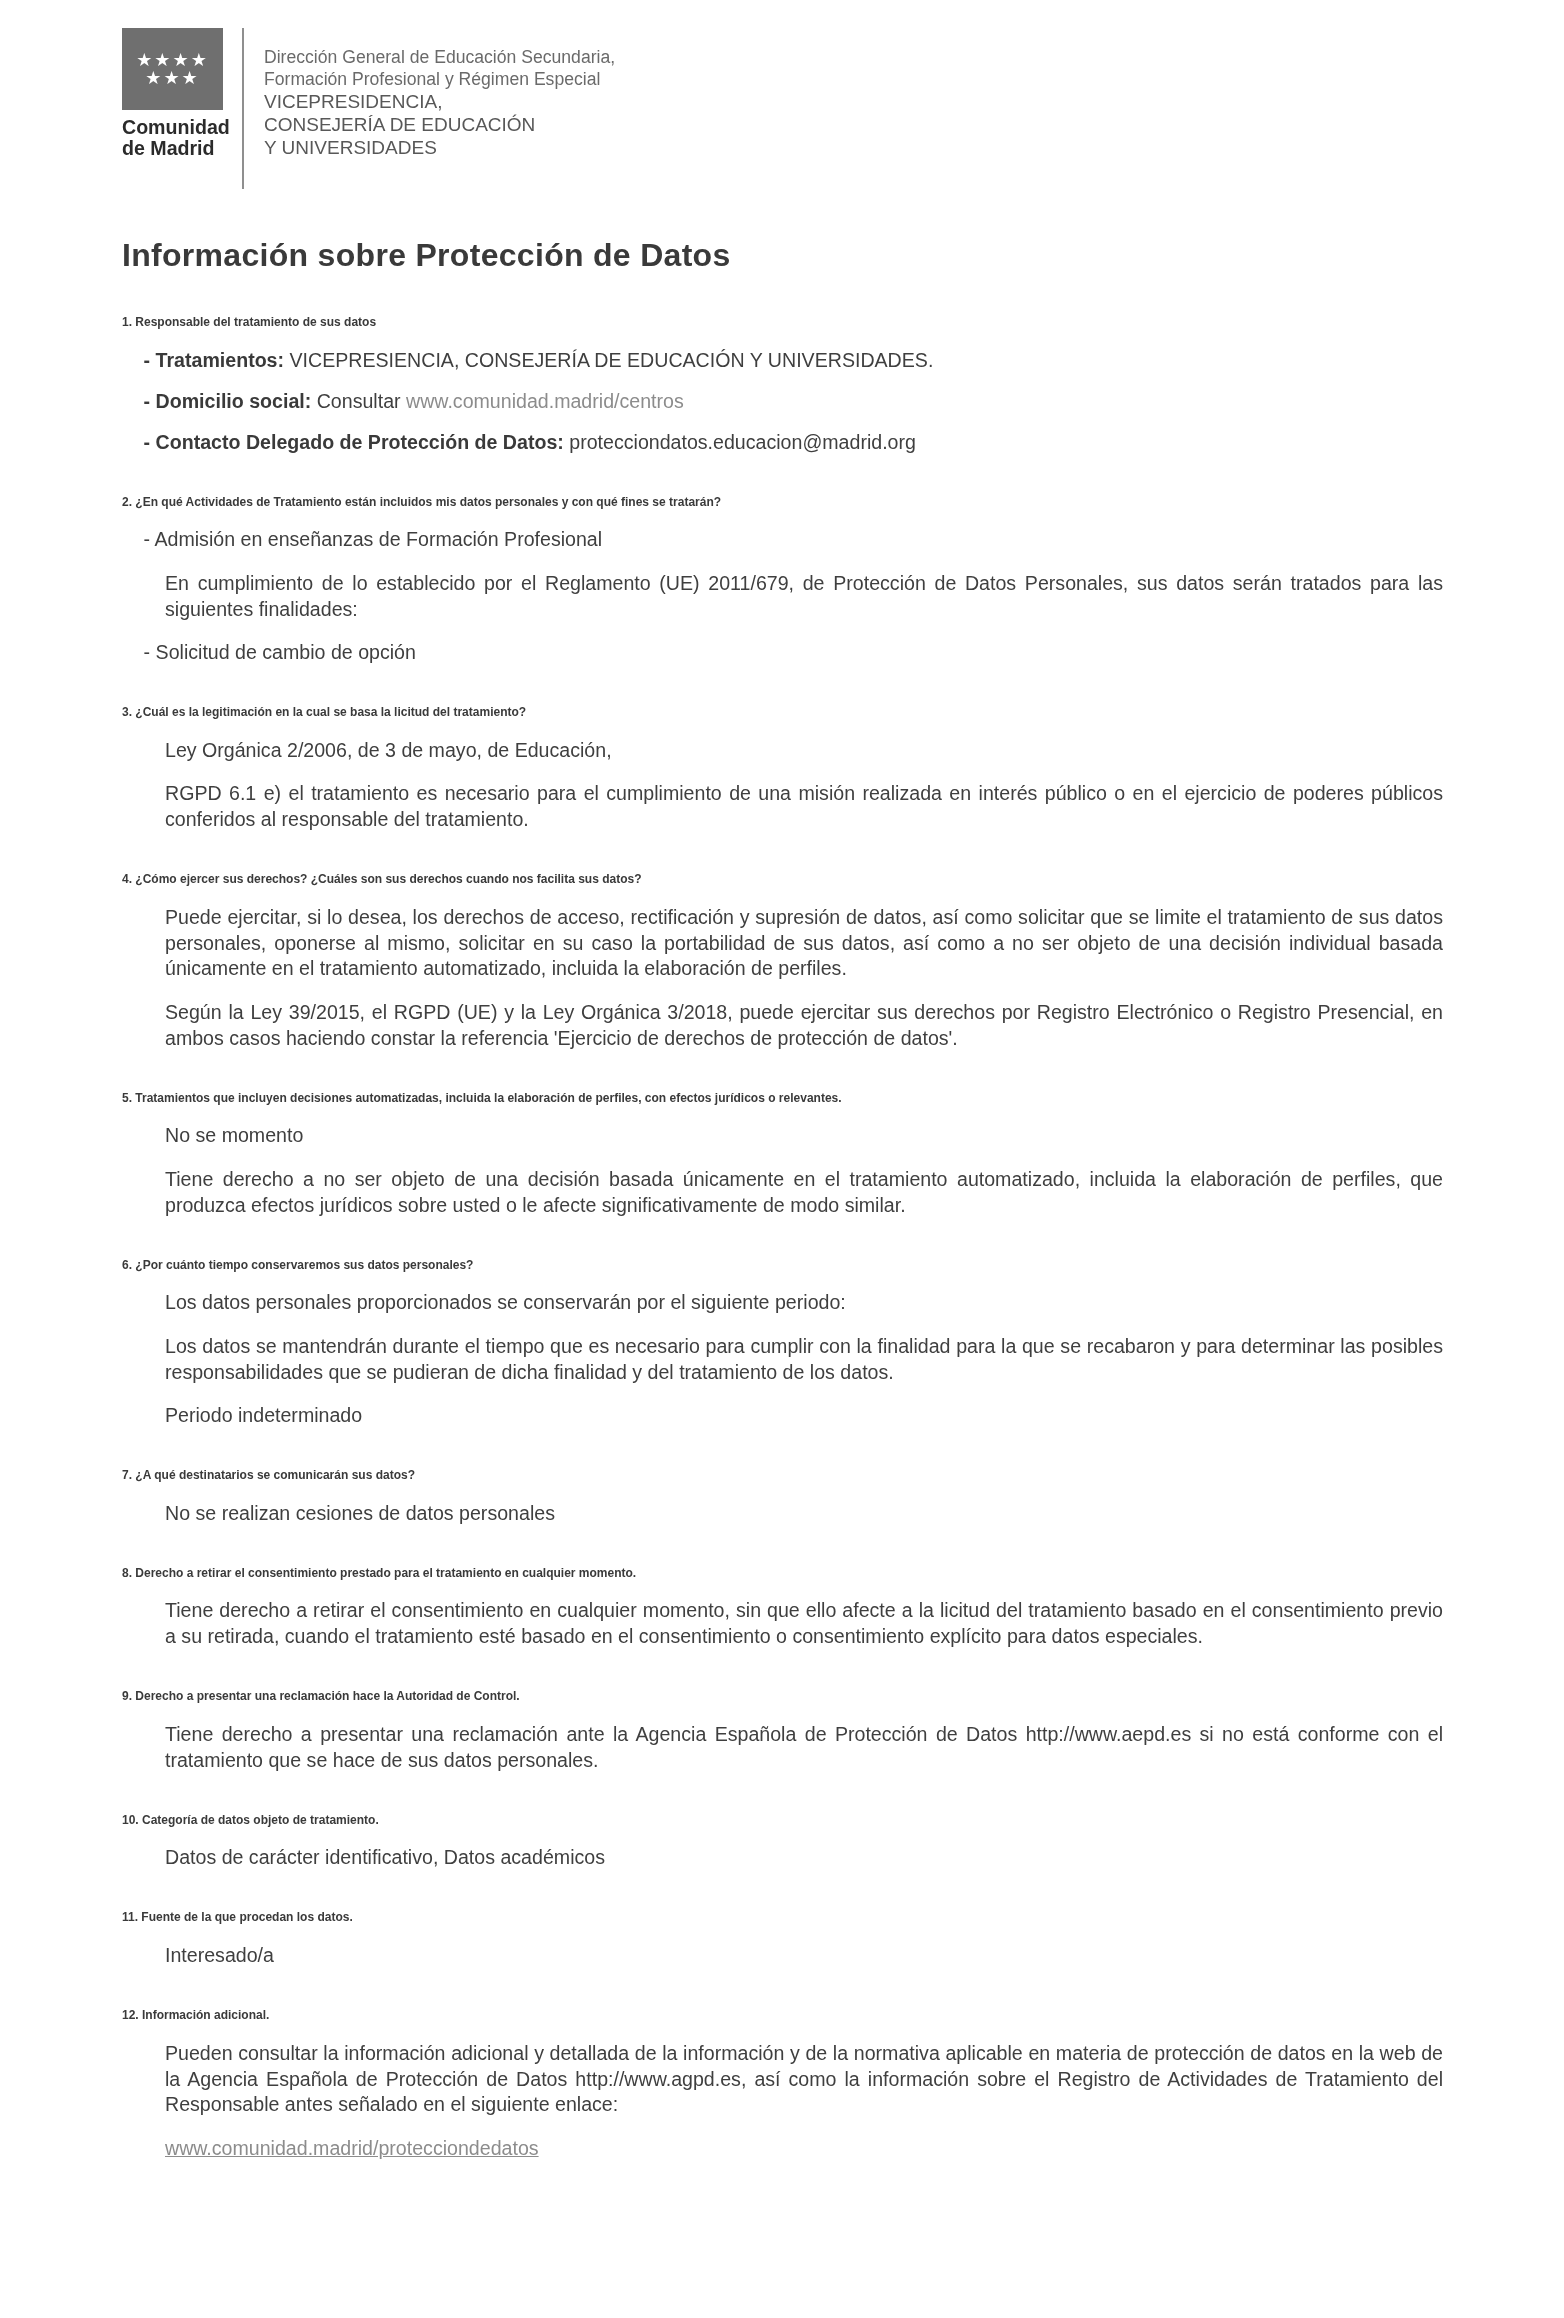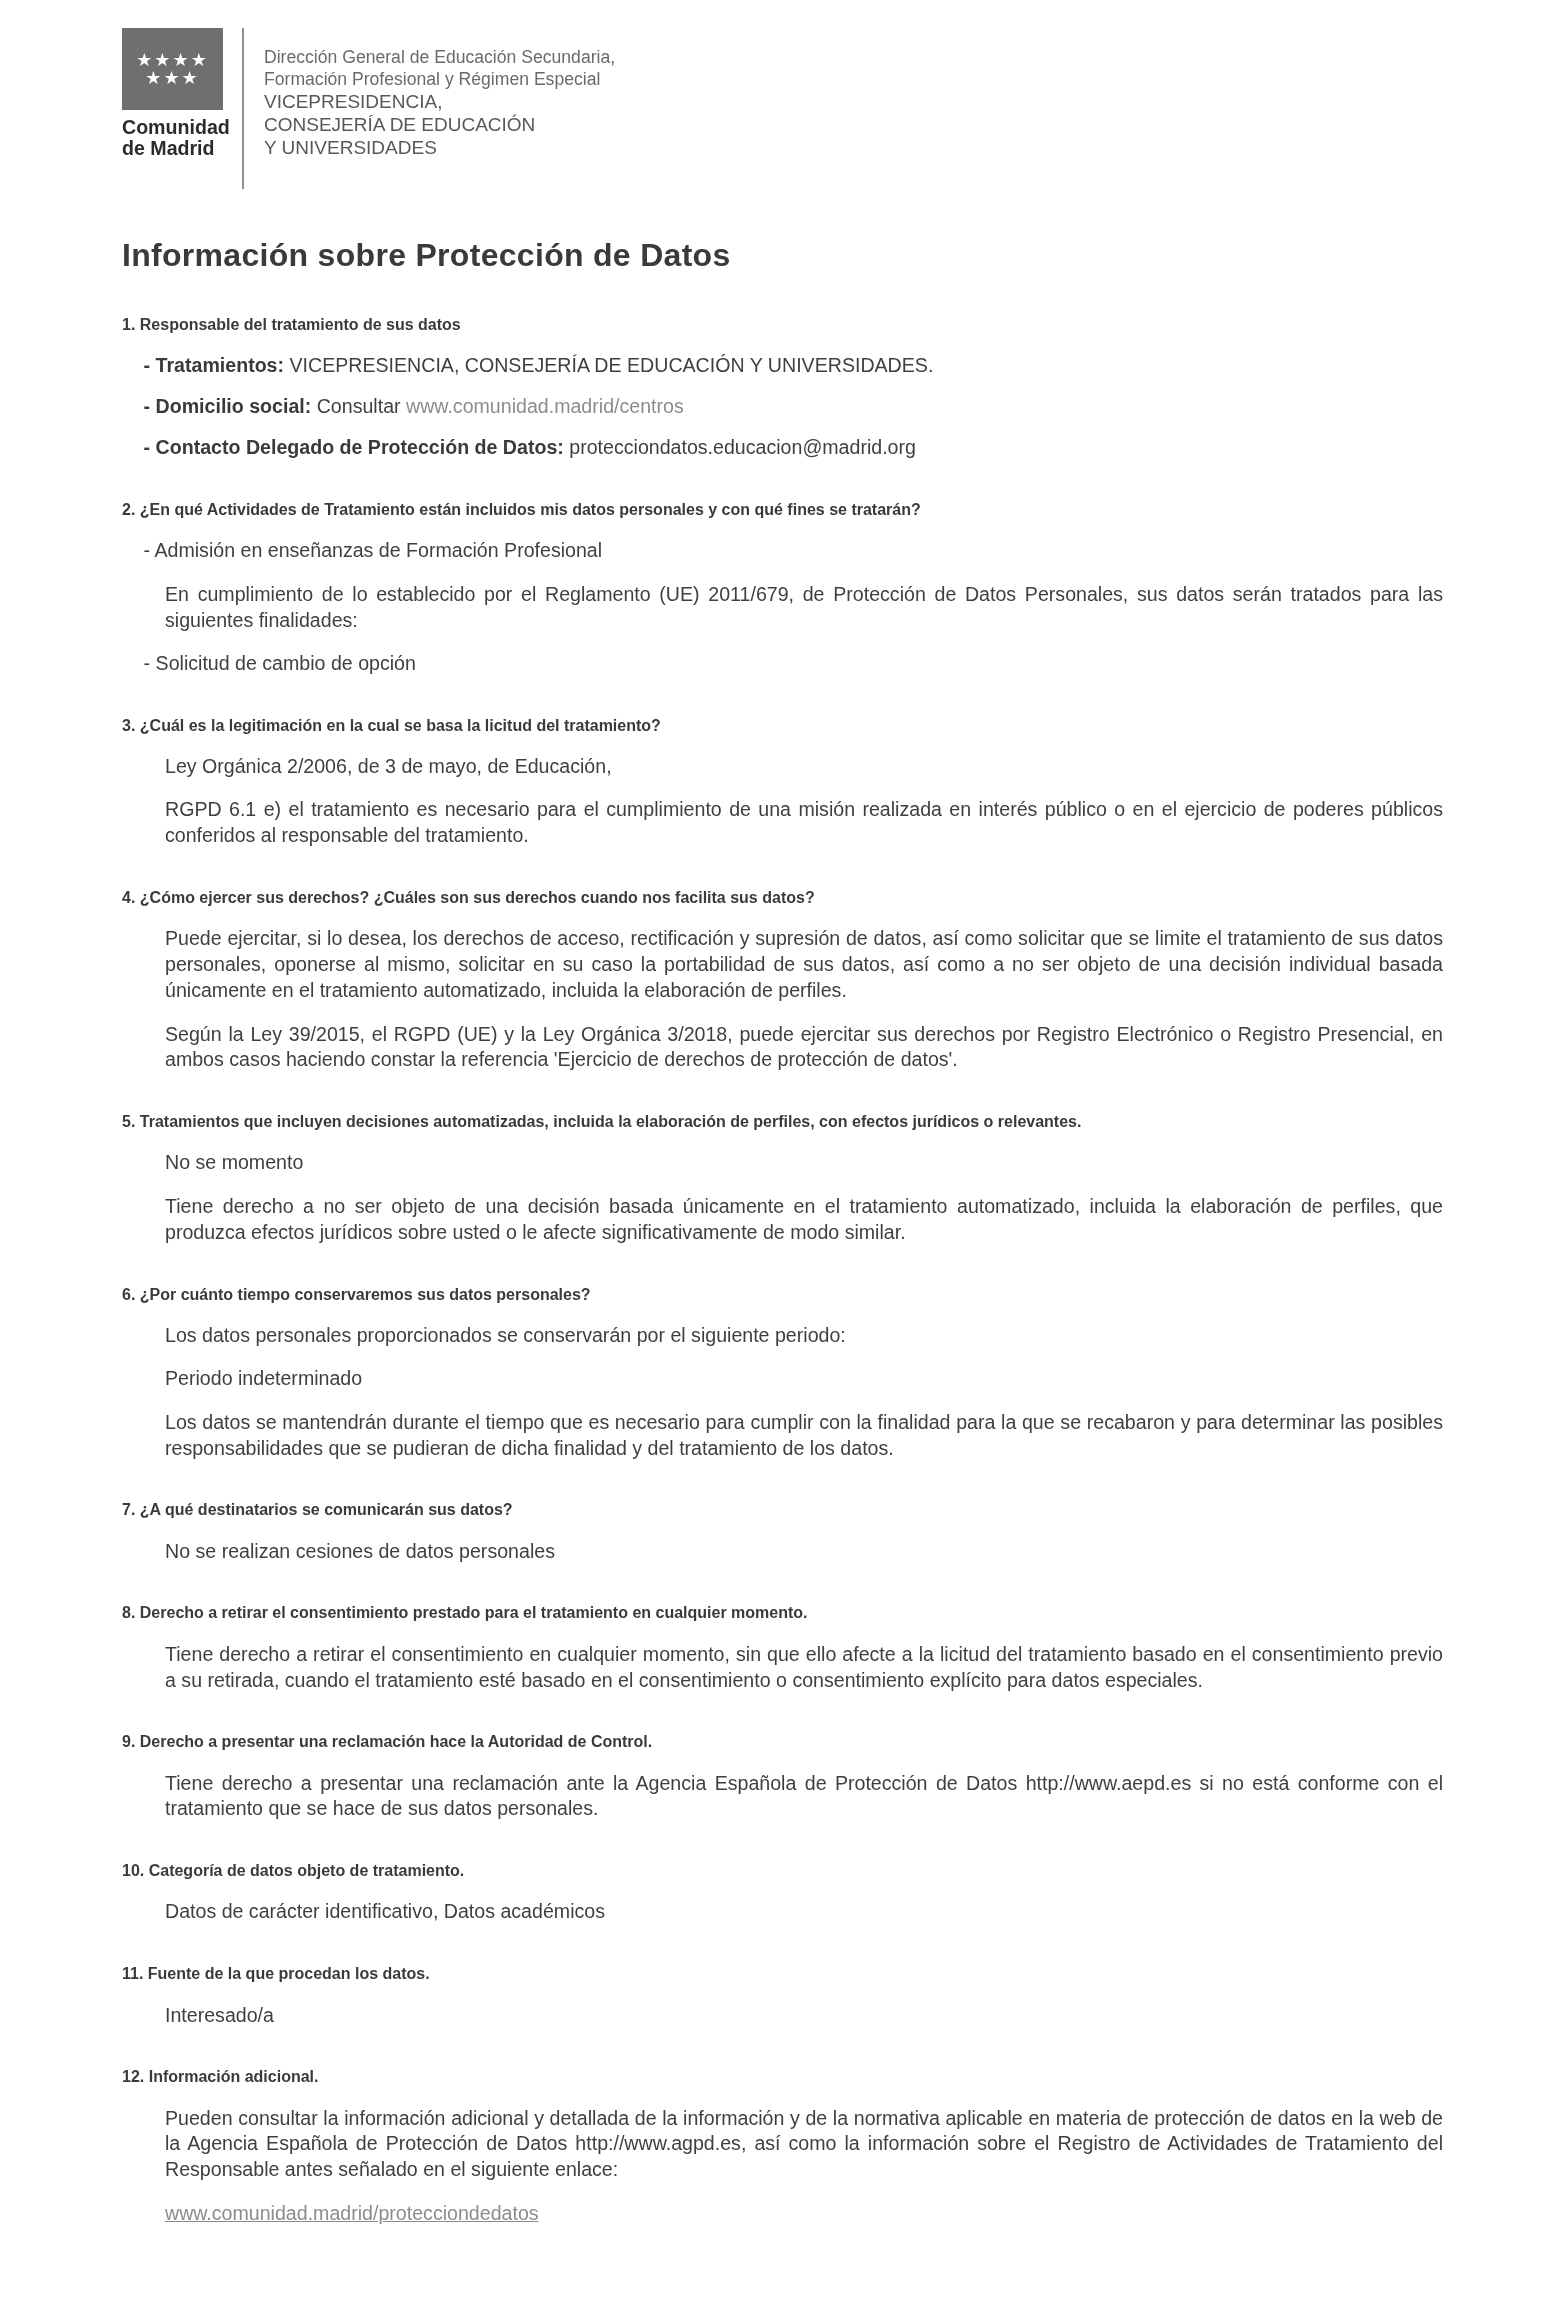--- a/index.html
+++ b/index.html
@@ -39,21 +39,21 @@
     margin-top: 45px;
     font-size: 32px;
     font-weight: bold;
     color: #3a3a3a;
     letter-spacing: 0.3px;
   }
 
   
   .doc-section { margin-top: 38px; }
   .section-heading {
-    font-size: 16px;
+    font-size: 12px;
     font-weight: bold;
     color: #3a3a3a;
     padding-left: 43px;
     text-indent: -43px;
     line-height: 1.35;
     margin-bottom: 17.6px;
   }
   .bullet {
     margin: 15px 0 15px 21.6px;
     padding-left: 16px;
@@ -120,22 +120,22 @@
         <p class="para">Según la Ley 39/2015, el RGPD (UE) y la Ley Orgánica 3/2018, puede ejercitar sus derechos por Registro Electrónico o Registro Presencial, en ambos casos haciendo constar la referencia 'Ejercicio de derechos de protección de datos'.</p>
       </section>
       <section class="doc-section">
         <h2 class="section-heading"><span>5. </span><span>Tratamientos que incluyen decisiones automatizadas, incluida la elaboración de perfiles, con efectos jurídicos o relevantes.</span></h2>
         <p class="para">No se momento</p>
         <p class="para">Tiene derecho a no ser objeto de una decisión basada únicamente en el tratamiento automatizado, incluida la elaboración de perfiles, que produzca efectos jurídicos sobre usted o le afecte significativamente de modo similar.</p>
       </section>
       <section class="doc-section">
         <h2 class="section-heading"><span>6. </span><span>¿Por cuánto tiempo conservaremos sus datos personales?</span></h2>
         <p class="para">Los datos personales proporcionados se conservarán por el siguiente periodo:</p>
+        <p class="para">Los datos se mantendrán durante el tiempo que es necesario para cumplir con la finalidad para la que se recabaron y para determinar las posibles responsabilidades que se pudieran de dicha finalidad y del tratamiento de los datos.</p>
         <p class="para">Periodo indeterminado</p>
-        <p class="para">Los datos se mantendrán durante el tiempo que es necesario para cumplir con la finalidad para la que se recabaron y para determinar las posibles responsabilidades que se pudieran de dicha finalidad y del tratamiento de los datos.</p>
       </section>
       <section class="doc-section">
         <h2 class="section-heading"><span>7. </span><span>¿A qué destinatarios se comunicarán sus datos?</span></h2>
         <p class="para">No se realizan cesiones de datos personales</p>
       </section>
       <section class="doc-section">
         <h2 class="section-heading"><span>8. </span><span>Derecho a retirar el consentimiento prestado para el tratamiento en cualquier momento.</span></h2>
         <p class="para">Tiene derecho a retirar el consentimiento en cualquier momento, sin que ello afecte a la licitud del tratamiento basado en el consentimiento previo a su retirada, cuando el tratamiento esté basado en el consentimiento o consentimiento explícito para datos especiales.</p>
       </section>
       <section class="doc-section">

